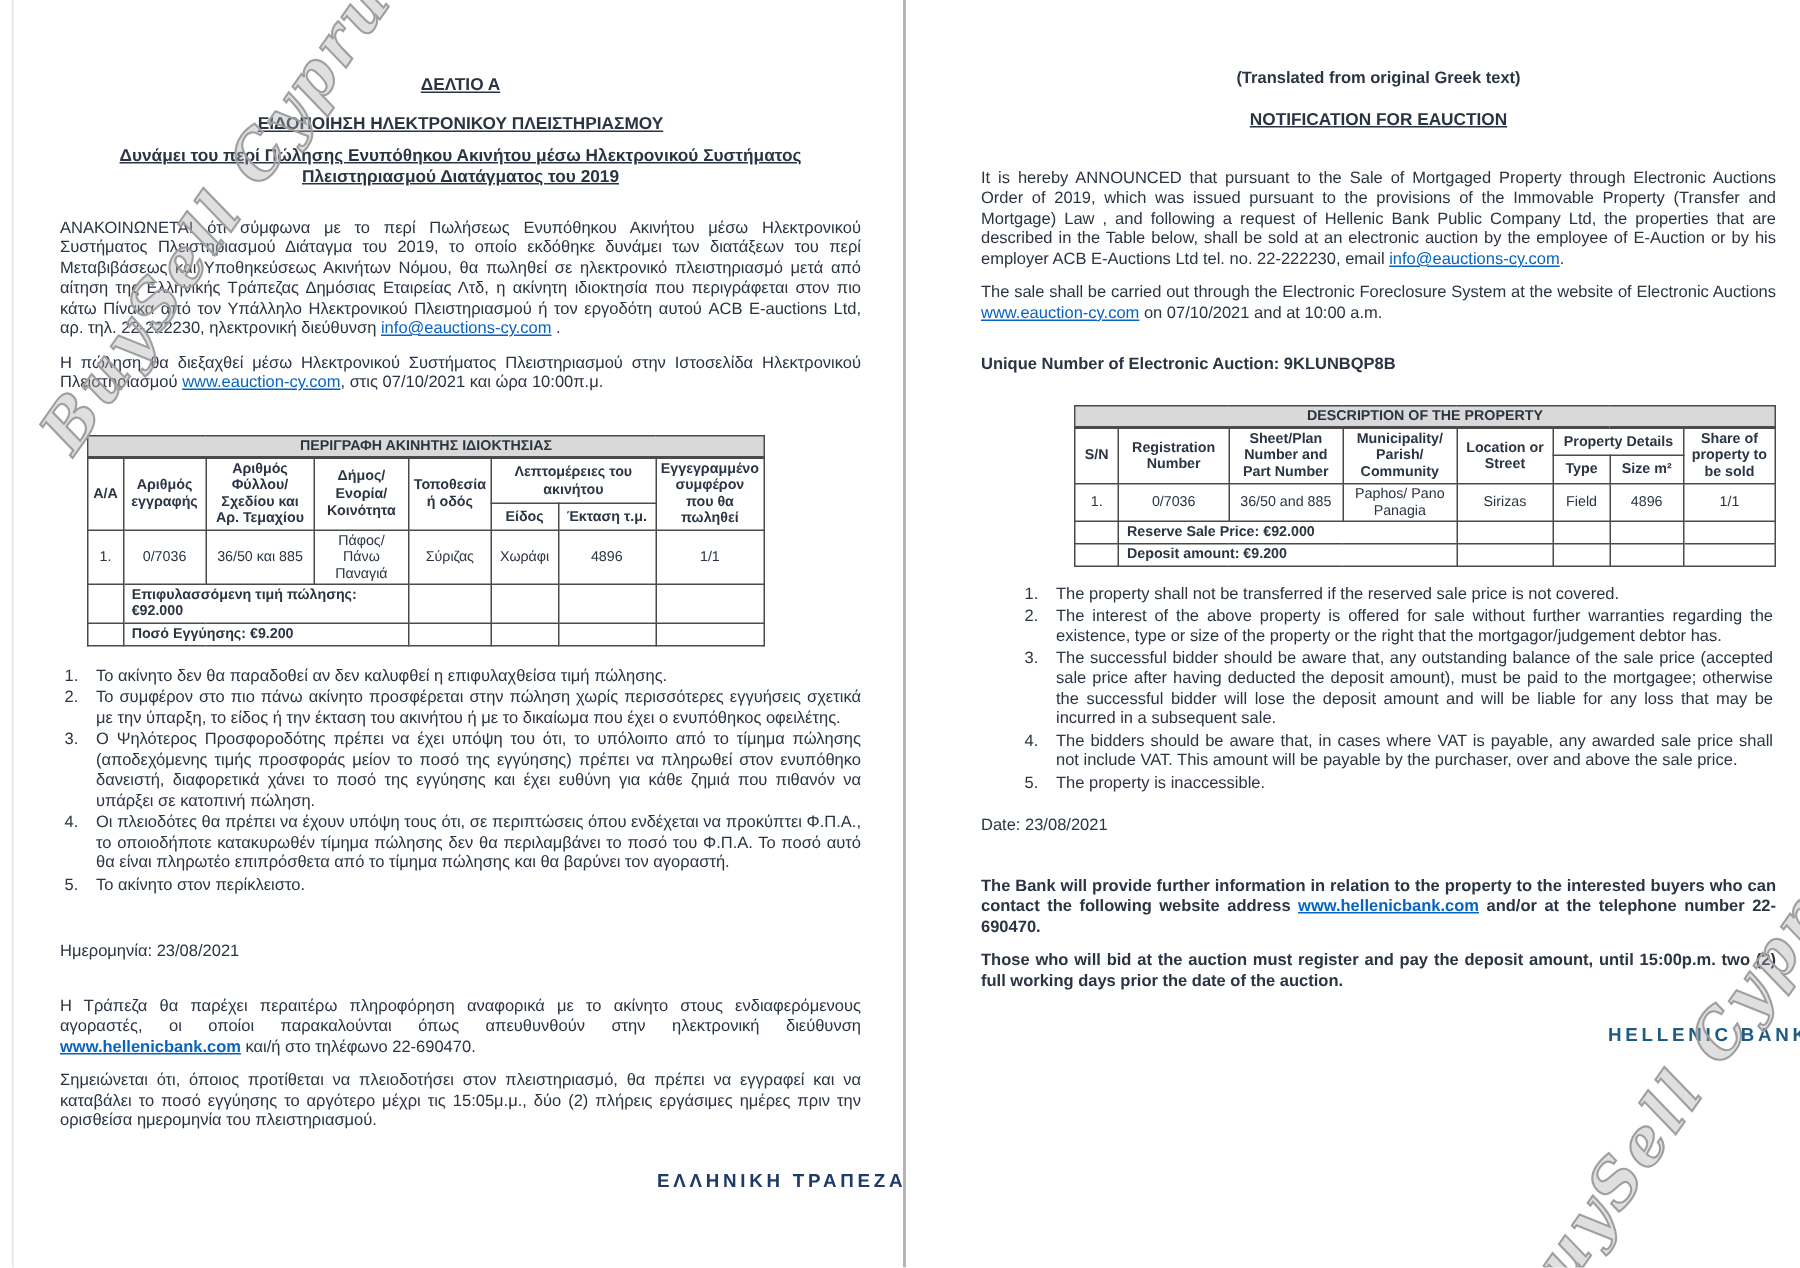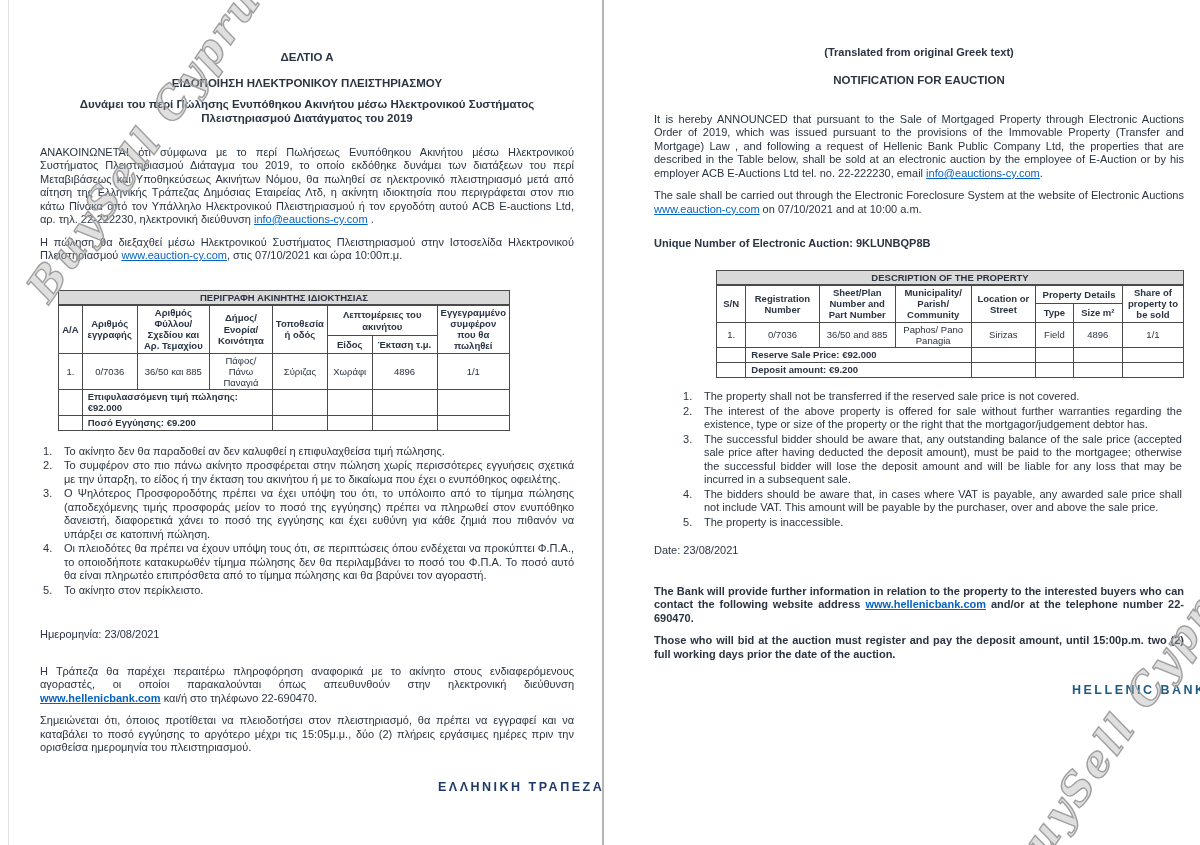--- a/index.html
+++ b/index.html
@@ -15,21 +15,21 @@
   }
   .edge-line{position:absolute;left:8px;top:0;width:1px;height:100%;background:#e3e3e3;}
   .divider{position:absolute;left:602px;top:0;width:2px;height:100%;background:#b5b5b5;}
   .page{position:absolute;top:0;height:845px;}
   .page-left{left:0;width:602px;padding:50px 28px 0 40px;}
   .page-right{left:604px;width:596px;padding:46px 16px 0 50px;}
 
   .c{text-align:center;}
   .j{text-align:justify;}
   .b{font-weight:bold;}
-  .u{}
+  .u{text-decoration:underline;}
   h1,h2,h3{font-size:11.5px;font-weight:bold;line-height:1.25;}
   p{font-size:11px;line-height:13.5px;margin-bottom:9px;}
   a.link{color:var(--link);text-decoration:underline;cursor:pointer;}
   .gap-s{height:6px;} .gap-m{height:12px;}
 
   table{border-collapse:collapse;font-size:9.5px;line-height:1.18;color:var(--text);}
   td{border:1px solid #4a4a4a;padding:1px 3px;text-align:center;vertical-align:middle;}
   tr.tbl-title td{background:var(--tblbg);font-weight:bold;border-bottom:2px double #4a4a4a;padding:1px 2px;}
   td.hdr{font-weight:bold;}
   td.left{text-align:left;padding-left:5px;}

